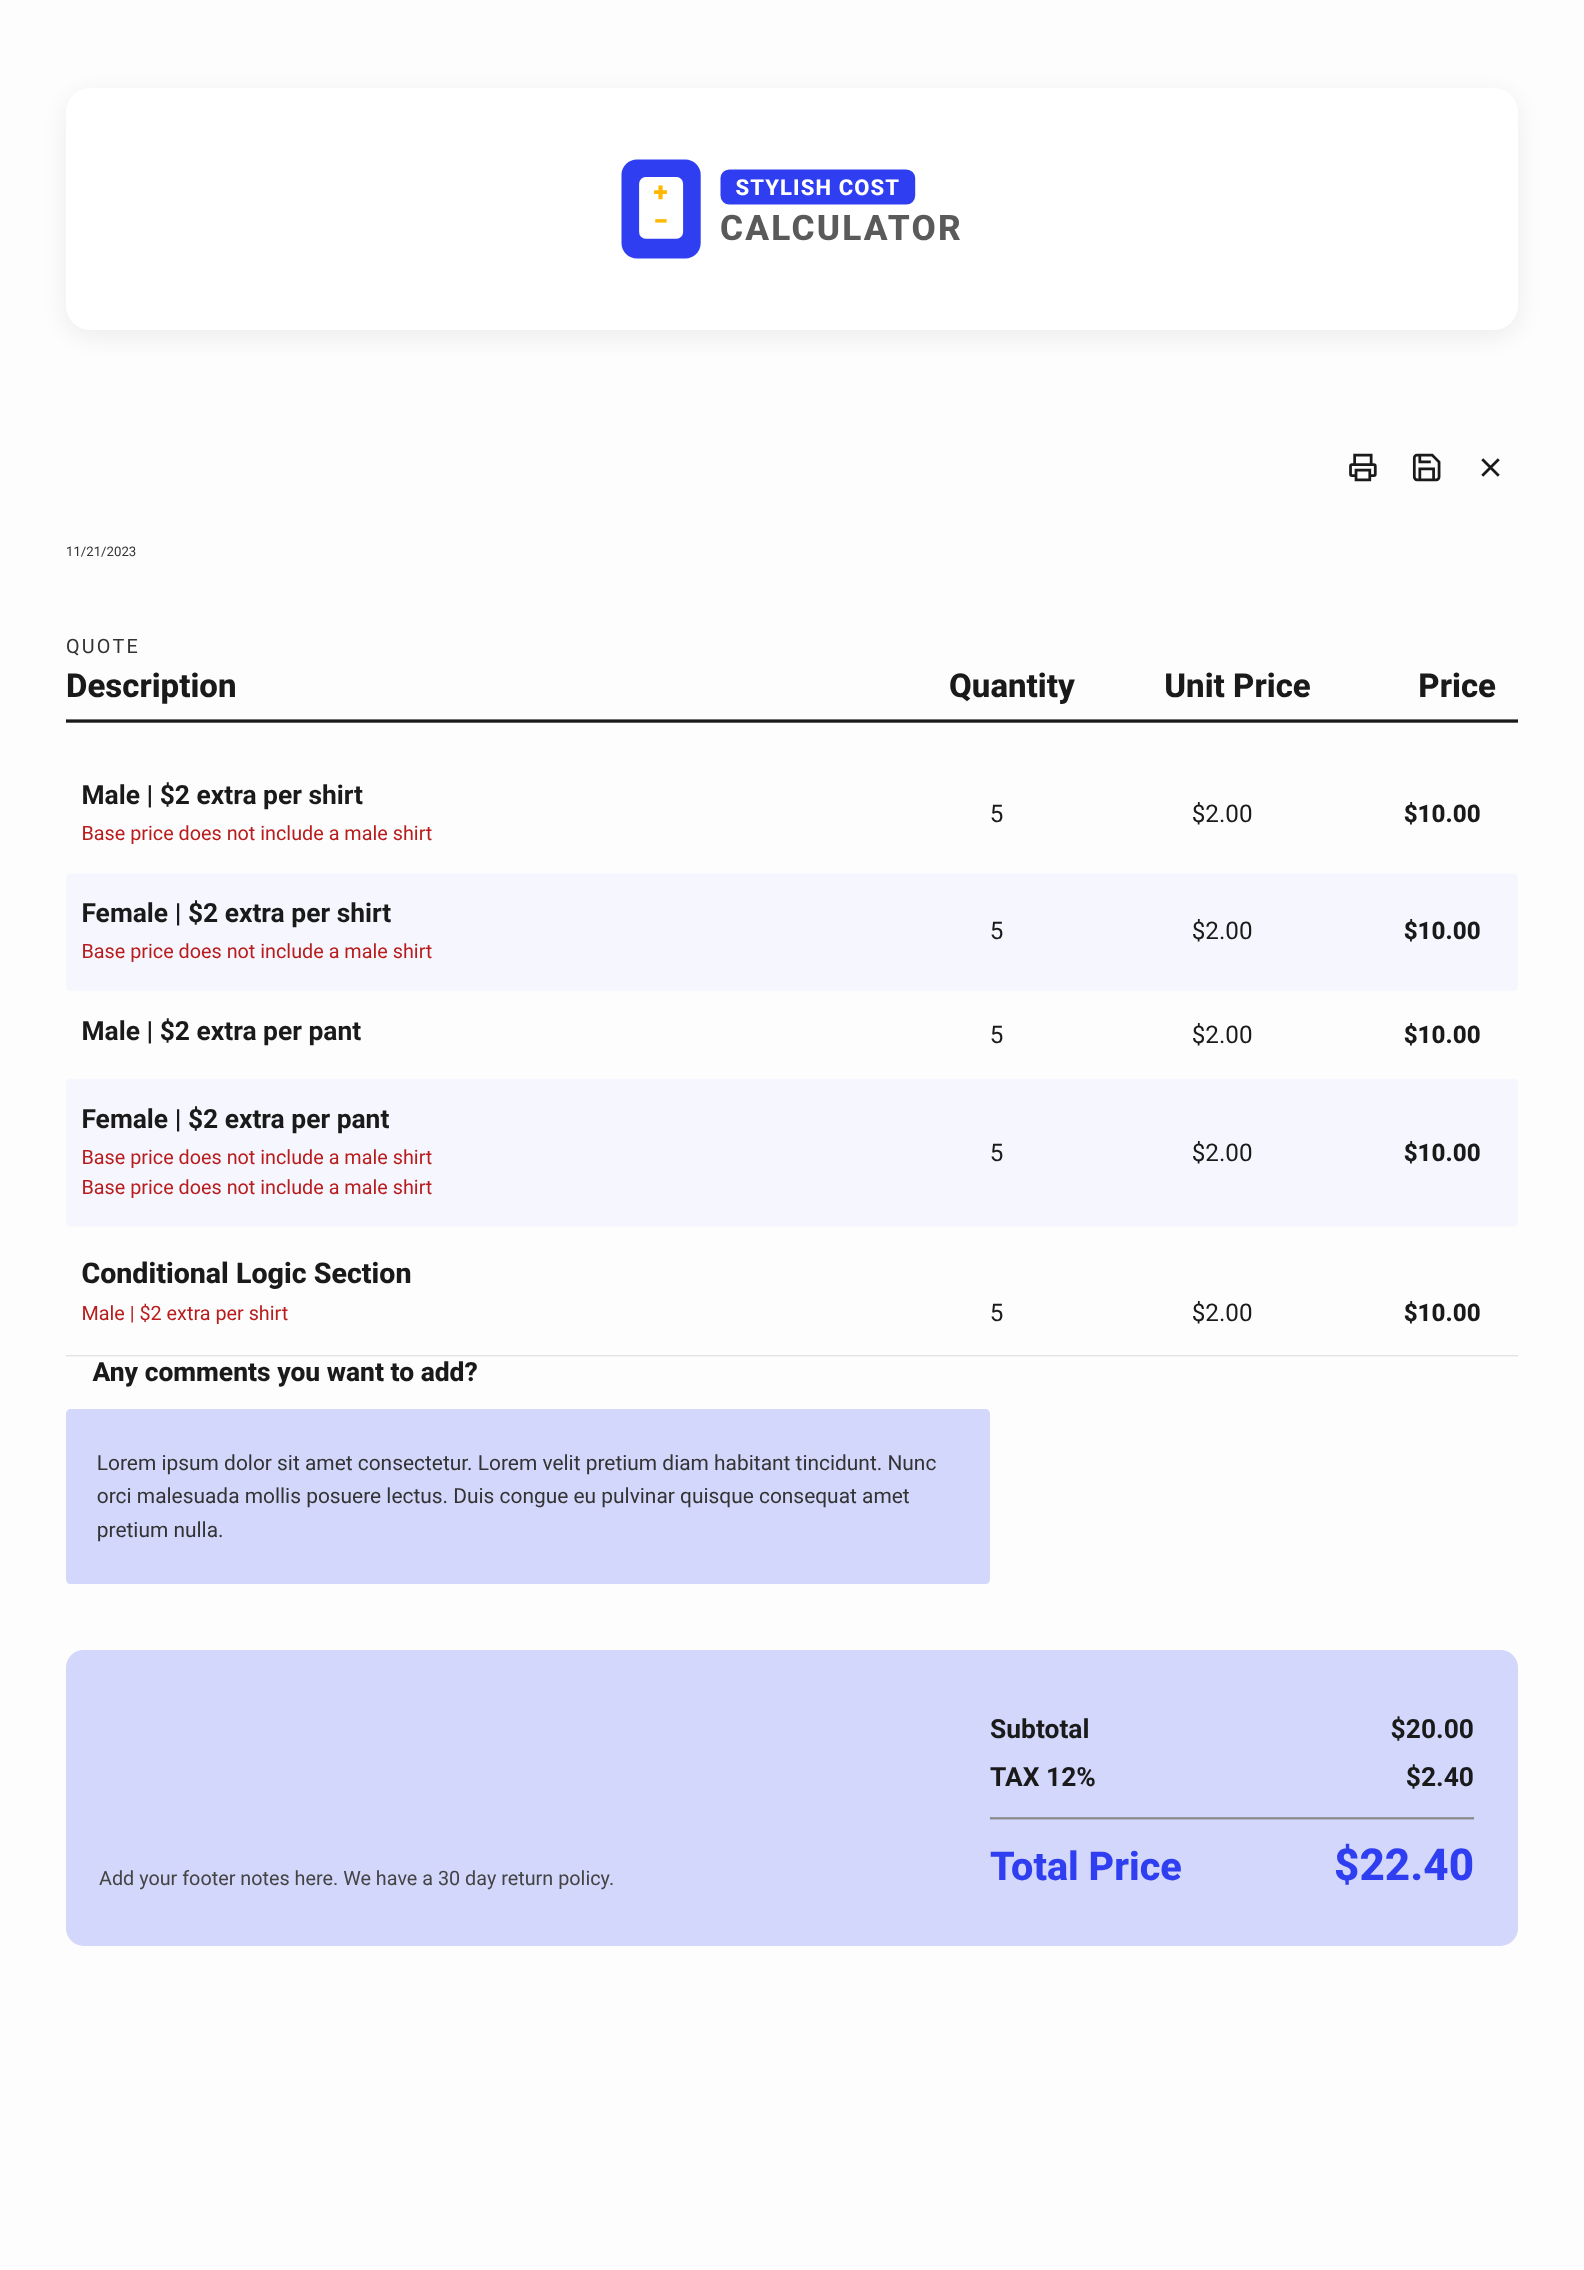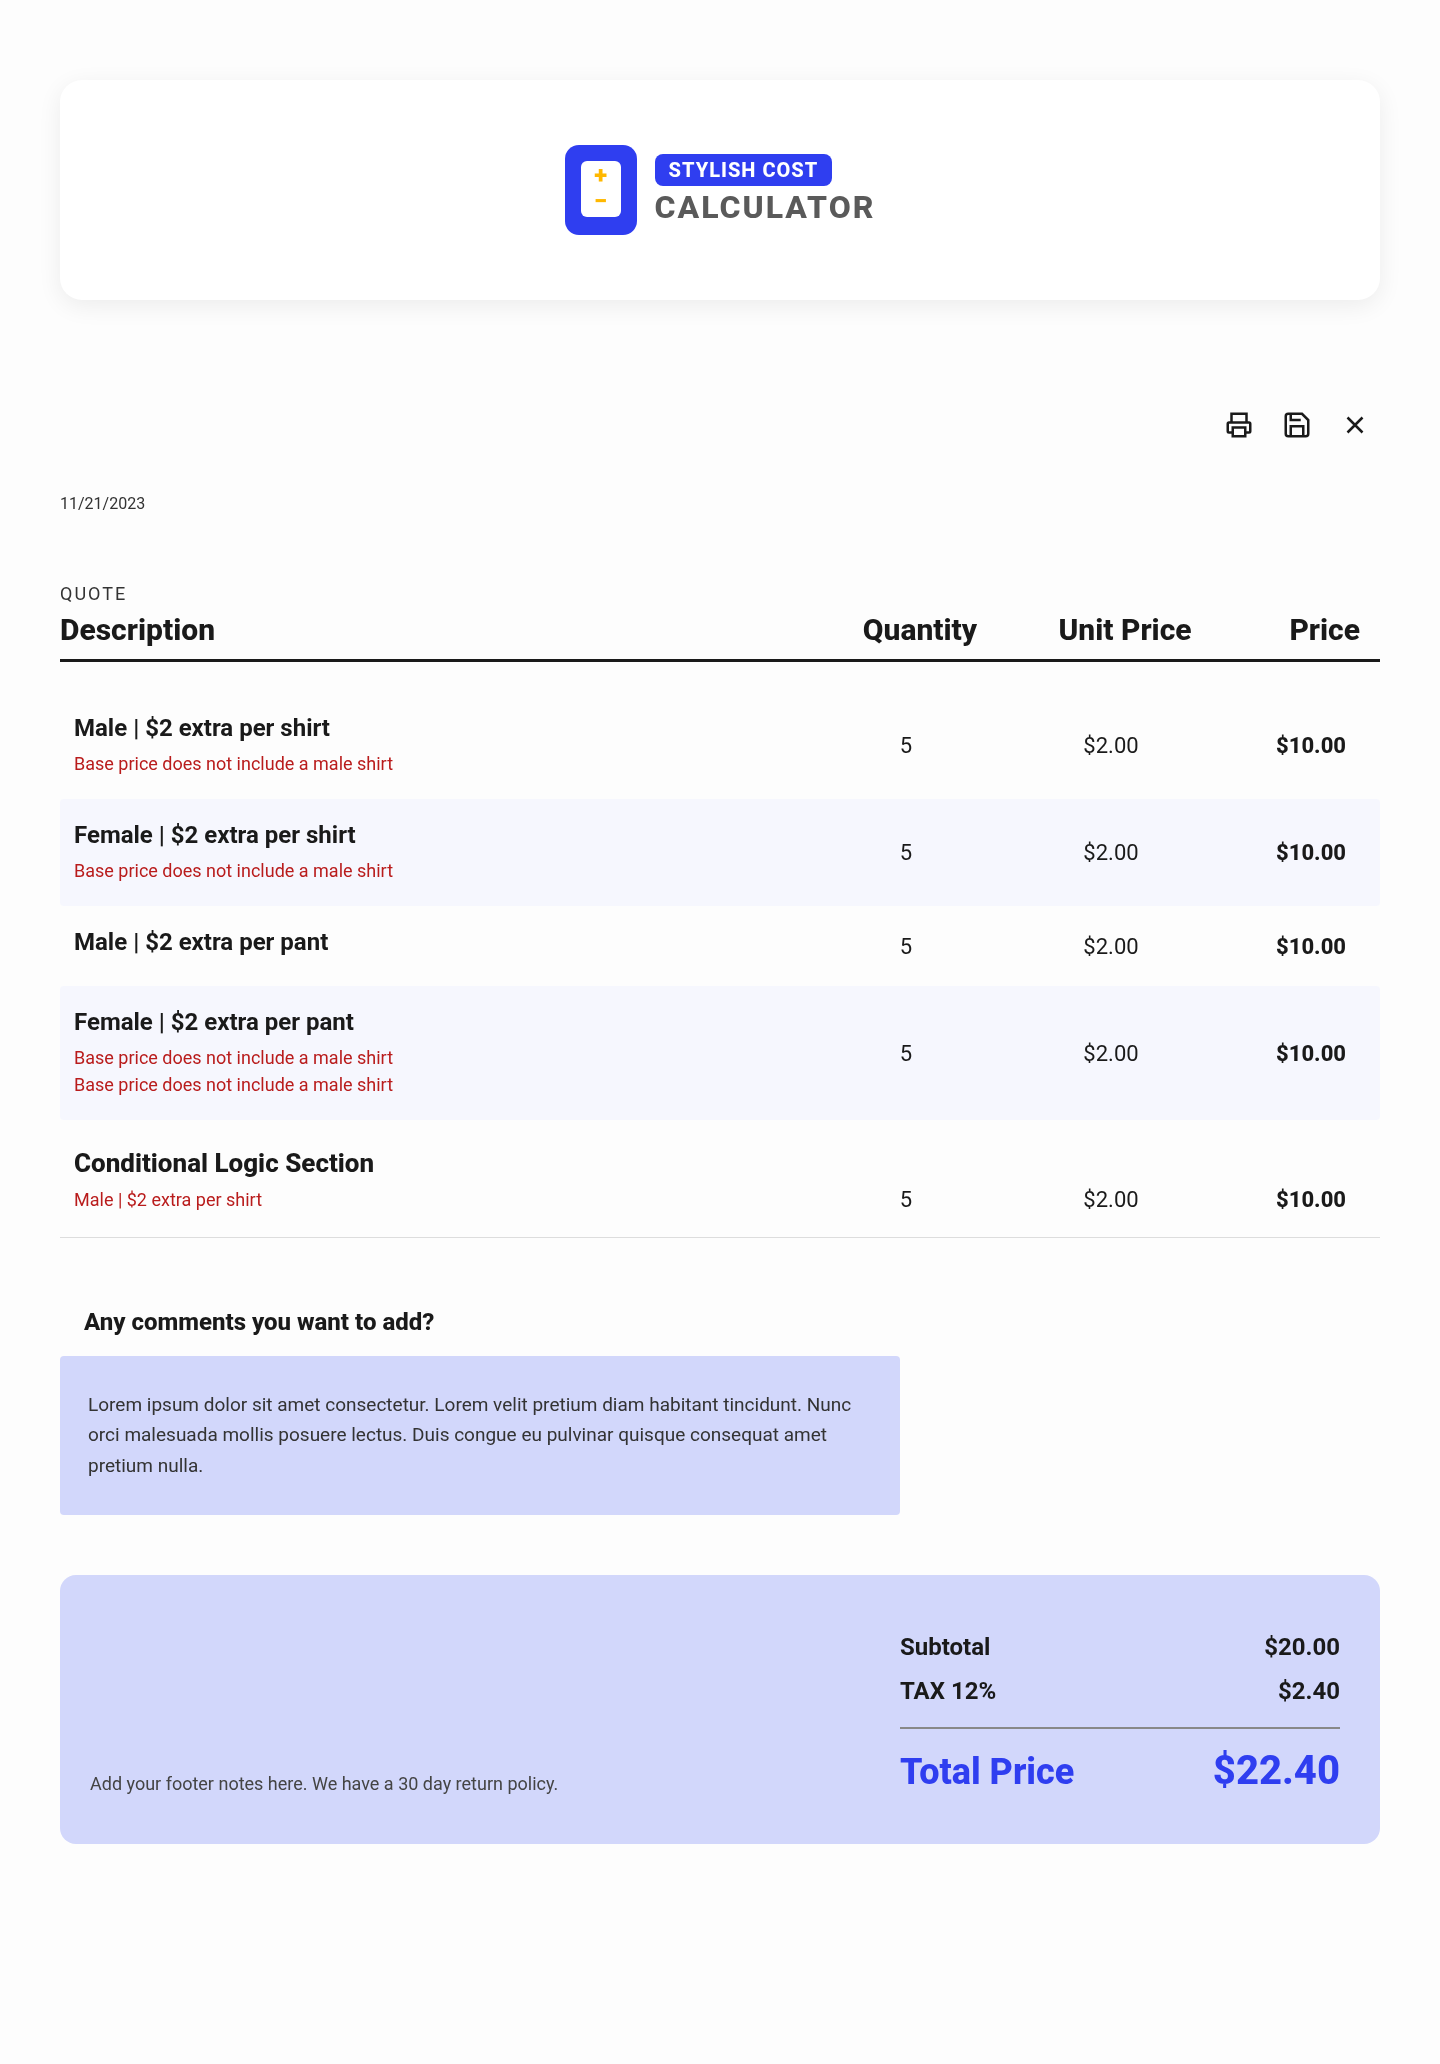--- a/index.html
+++ b/index.html
@@ -66,21 +66,21 @@
     letter-spacing: 2px;
     margin-top: 2px;
   }
 
   
   .toolbar { display: flex; justify-content: flex-end; gap: 28px; margin-bottom: 50px; padding-right: 10px; }
   .toolbar .icon-btn { cursor: pointer; color: #1a1a1a; }
   .toolbar svg { width: 30px; height: 30px; stroke: #1a1a1a; fill: none; stroke-width: 2; }
 
   
-  .date { font-size: 16px; color: #333; margin-bottom: 70px; }
+  .date { font-size: 12px; color: #333; margin-bottom: 70px; }
   .quote-label { font-size: 18px; letter-spacing: 2px; color: #333; margin-bottom: 8px; }
   .quote-title { font-size: 34px; font-weight: 600; margin-bottom: 36px; }
 
   
   .table { width: 100%; }
   .thead {
     display: flex;
     border-bottom: 3px solid #1a1a1a;
     padding-bottom: 12px;
   }
@@ -109,21 +109,21 @@
     display: flex;
     align-items: center;
     padding: 0 14px 24px 14px;
     border-bottom: 1px solid #ddd;
   }
   .section-sub-row .item-sub { flex: 1; }
   .section-sub-row .col-qty, .section-sub-row .col-unit { font-size: 22px; }
   .section-sub-row .col-price { font-size: 22px; font-weight: 800; }
 
   
-  .comments-block { margin-top: 70px; }
+  .comments-block { }
   .comments-title { font-size: 24px; font-weight: 800; margin-left: 24px; margin-bottom: 20px; }
   .comments-box {
     background: #d2d7fb;
     border-radius: 4px;
     padding: 34px 28px;
     width: 840px;
     font-size: 19px;
     line-height: 1.6;
     color: #333;
   }

